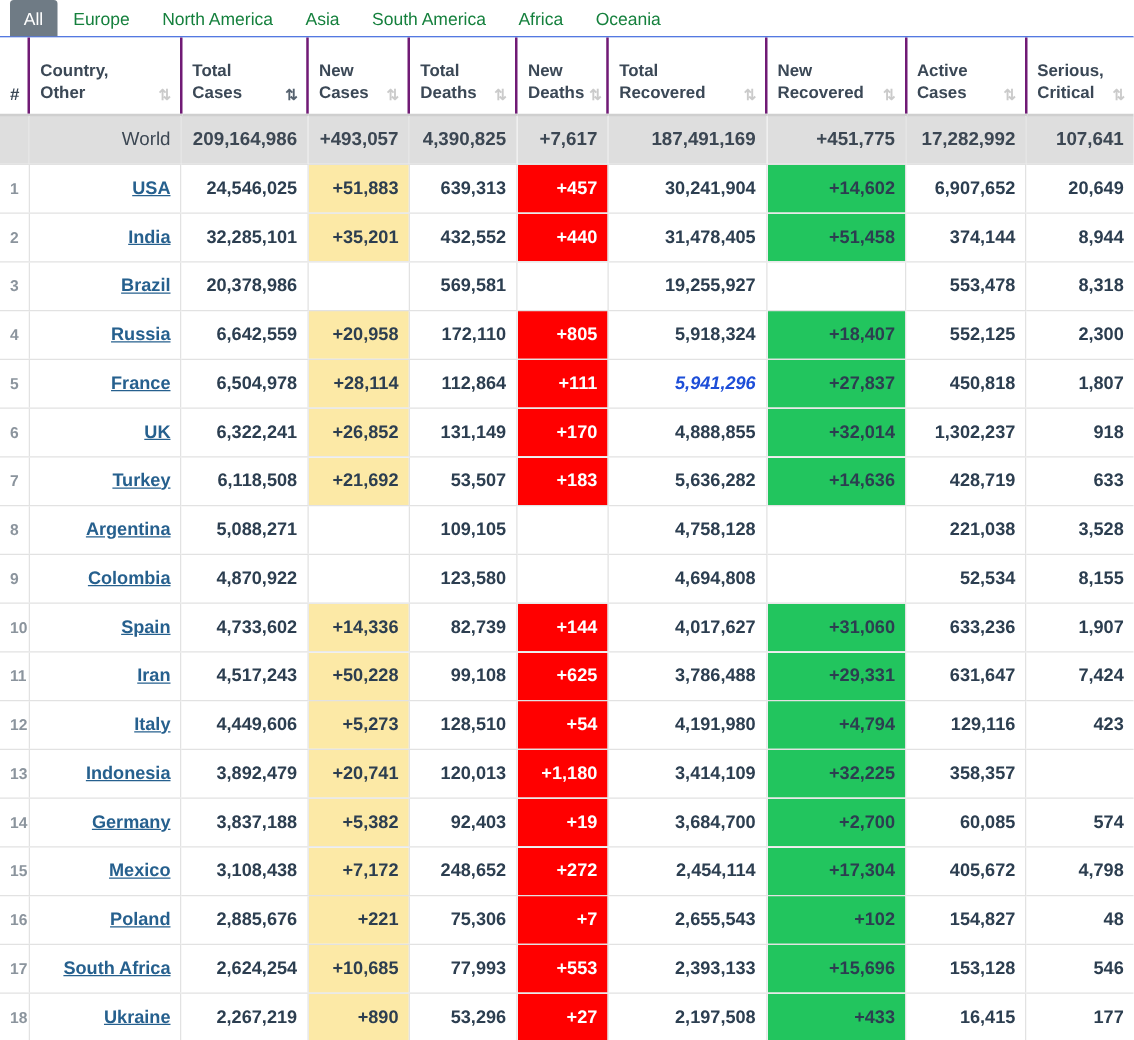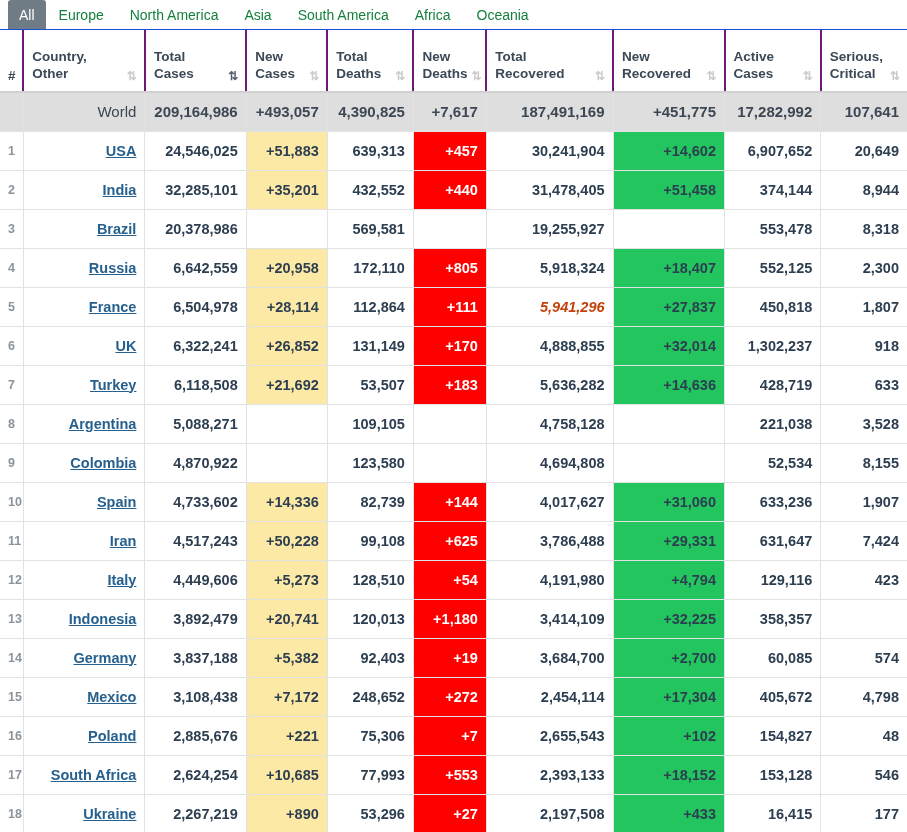--- a/index.html
+++ b/index.html
@@ -127,21 +127,21 @@
     border-bottom: 1px solid #c9c9c9;
     height: 37px;
     font-size: 15px;
   }
   tr.world td.country { padding-left: 14px; font-weight: normal; }
 
   
   td.hl-new-cases { background: #fce9a6; }
   td.hl-new-deaths { background: #ff0000; color: #ffffff; }
   td.hl-new-recovered { background: #22c55e; }
-  td.estimate { color: #c2410c; font-style: italic; font-weight: normal; }
+  td.estimate { color: #1d4ed8; font-style: italic; font-weight: normal; }
 </style>
 </head>
 <body>
 
 <div class="tabbar" id="tabbar">
     <div class="tab active">All</div>
     <div class="tab">Europe</div>
     <div class="tab">North America</div>
     <div class="tab">Asia</div>
     <div class="tab">South America</div>
@@ -443,21 +443,21 @@
           <td>48</td>
         </tr>
         <tr>
           <td class="rank">17</td>
           <td class="country"><a>South Africa</a></td>
           <td>2,624,254</td>
           <td class="hl-new-cases">+10,685</td>
           <td>77,993</td>
           <td class="hl-new-deaths">+553</td>
           <td>2,393,133</td>
-          <td class="hl-new-recovered">+18,152</td>
+          <td class="hl-new-recovered">+15,696</td>
           <td>153,128</td>
           <td>546</td>
         </tr>
         <tr>
           <td class="rank">18</td>
           <td class="country"><a>Ukraine</a></td>
           <td>2,267,219</td>
           <td class="hl-new-cases">+890</td>
           <td>53,296</td>
           <td class="hl-new-deaths">+27</td>

